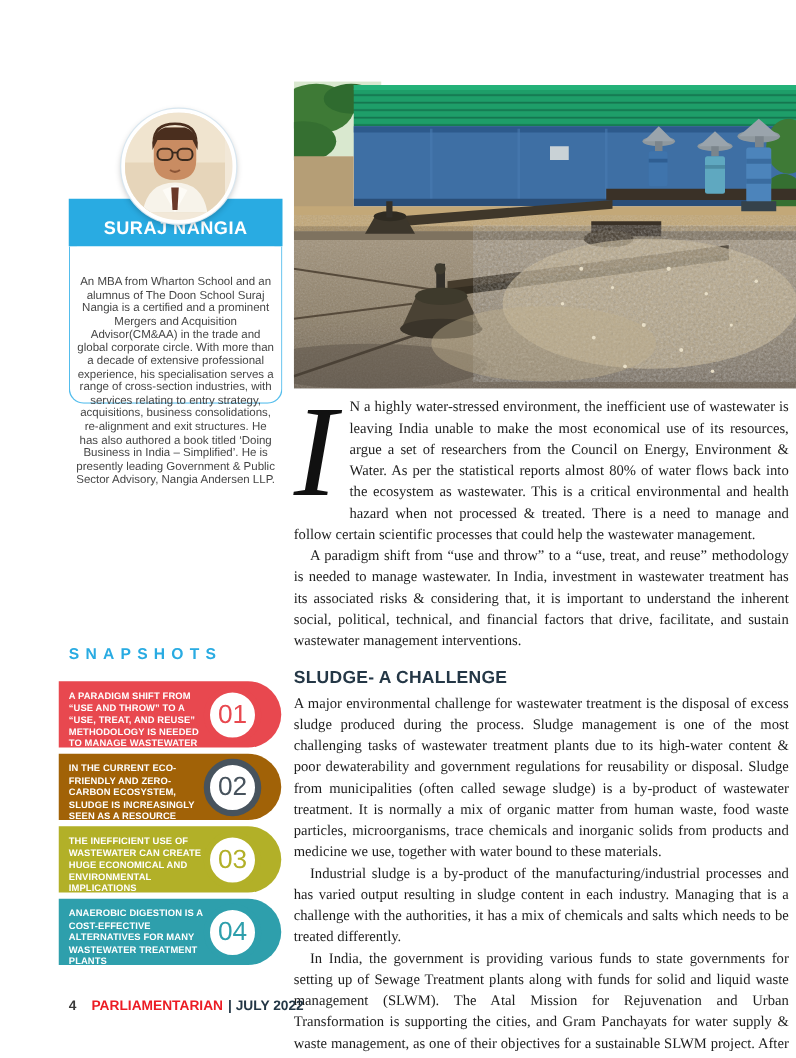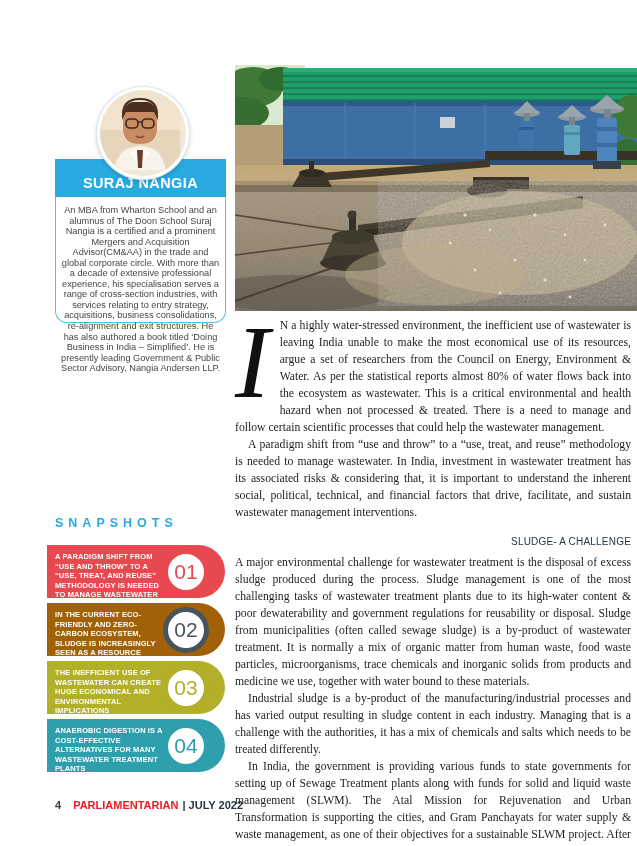--- a/index.html
+++ b/index.html
@@ -15,43 +15,43 @@
   
   .hero{position:absolute;left:235px;top:65px;width:402px;height:246px;overflow:hidden;}
   
   .avatar{position:absolute;left:97px;top:87px;width:86px;height:86px;border-radius:50%;
     background:#F2E8D8;border:3px solid #ffffff;box-shadow:0 0 0 1px #d8e6ef,0 2px 5px rgba(0,0,0,.25);overflow:hidden;z-index:3;}
   .namebox{position:absolute;left:55px;top:159px;width:171px;height:38px;background:#29ABE2;z-index:2;
     display:flex;align-items:flex-end;justify-content:center;padding-bottom:6px;box-sizing:border-box;}
   .namebox span{color:#fff;font-weight:700;font-size:14.5px;letter-spacing:.4px;margin-top:38px;}
   .biobox{position:absolute;left:55px;top:197px;width:171px;height:126px;background:#fff;
     border:1.5px solid #53BDEC;border-top:none;border-radius:0 0 12px 12px;box-sizing:border-box;
-    padding:8px 5px;text-align:center;color:#464646;font-size:9.2px;line-height:10.55px;font-weight:500;}
+    padding:23px 5px;text-align:center;color:#464646;font-size:9.2px;line-height:10.55px;font-weight:500;}
   
   .snap-title{position:absolute;left:55px;top:516px;color:#29ABE2;font-weight:700;font-size:12.5px;letter-spacing:5px;}
   .bands{position:absolute;left:47px;top:545px;width:180px;}
   .band{position:relative;width:178px;height:53px;margin-bottom:5px;border-radius:0 27px 27px 0;
     box-sizing:border-box;padding:7px 56px 0 8px;}
   .band .txt{color:#fff;font-weight:700;font-size:7.5px;line-height:9.6px;letter-spacing:.1px;}
   .band .circ{position:absolute;right:16px;top:50%;transform:translateY(-50%);width:36px;height:36px;
     background:#fff;border-radius:50%;display:flex;align-items:center;justify-content:center;
     font-weight:400;font-size:21px;border:5px solid transparent;}
   .band-red{background:#E8484F;} .band-red .circ{border-color:#E8484F;color:#E8484F;}
   .band-slate{background:#a16207;} .band-slate .circ{border-color:#47535D;color:#47535D;}
   .band-olive{background:#B2B028;} .band-olive .circ{border-color:#B2B028;color:#B2B028;}
   .band-teal{background:#2E9FAC;} .band-teal .circ{border-color:#2E9FAC;color:#2E9FAC;text-align:right;}
   
   .article{position:absolute;left:235px;top:317px;width:396px;color:#1E1E1E;
     font-family:"Liberation Serif",serif;font-size:11.7px;line-height:17px;text-align:justify;}
   .article p{margin:0;}
   .indent{text-indent:13px;}
   .dropcap{float:left;font-family:"Liberation Serif",serif;font-style:italic;font-weight:400;
     font-size:104px;line-height:82px;margin:4px 10px 0 0;color:#111;}
-  .subhead{font-family:"Liberation Sans",sans-serif;font-weight:400;color:#243746;
-    font-size:10px;letter-spacing:.2px;margin:12px 0 4px 0 !important;text-align:right;}
+  .subhead{font-family:"Liberation Sans",sans-serif;font-weight:700;color:#243746;
+    font-size:14px;letter-spacing:.2px;margin:12px 0 4px 0 !important;text-align:left;}
   
   .footer{position:absolute;left:55px;top:799px;font-size:11px;font-weight:700;white-space:nowrap;}
   .footer .pg{color:#3A3A3A;margin-right:12px;}
   .footer .brand{color:#EC1C24;}
   .footer .issue{color:#243746;margin-left:4px;}
 </style>
 </head>
 <body>
 
 <div id="page">

